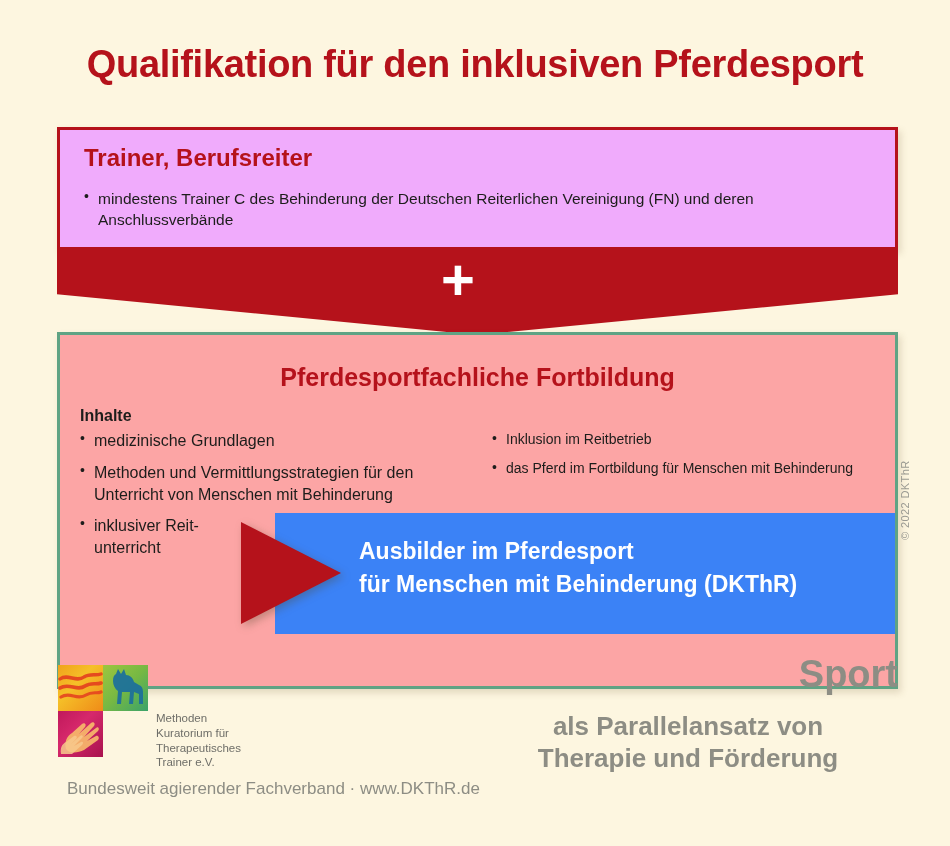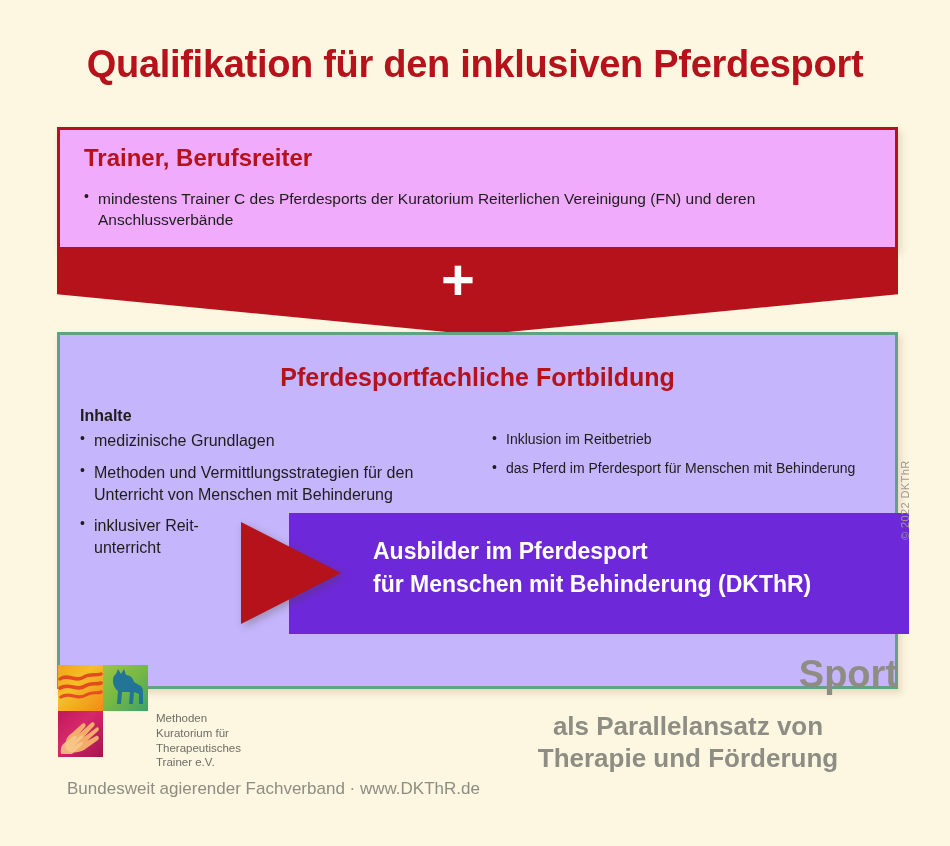--- a/index.html
+++ b/index.html
@@ -109,21 +109,21 @@
     left: -17px;
   }
 
   
   .fortbildung-box {
     position: absolute;
     left: 57px;
     top: 332px;
     width: 841px;
     height: 357px;
-    background: #c4b5fd;
+    background: #fca5a5;
     border: 3px solid #5fa384;
     box-sizing: border-box;
     box-shadow: 3px 4px 7px rgba(120,100,60,0.20);
   }
   .fortbildung-heading {
     position: absolute;
     left: 0;
     top: 28px;
     width: 835px;
     text-align: center;
@@ -158,25 +158,25 @@
     line-height: 1.36;
   }
   .col-left .bullet-row,
   .col-right .bullet-row {
     margin-bottom: 10px;
   }
 
   
   .result-panel {
     position: absolute;
-    left: 289px;
+    left: 275px;
     top: 513px;
     width: 620px;
     height: 121px;
-    background: #6d28d9;
+    background: #3b82f6;
   }
   .result-text {
     position: absolute;
     left: 84px;
     top: 22px;
     color: #ffffff;
     font-size: 23px;
     font-weight: bold;
     line-height: 1.42;
   }
@@ -280,21 +280,21 @@
 </head>
 <body>
 
 <div id="page">
 
   <div class="page-title">Qualifikation für den inklusiven Pferdesport</div>
 
   <div class="trainer-box">
     <div class="trainer-heading">Trainer, Berufsreiter</div>
     <div class="trainer-bullets">
-      <div class="bullet-row">mindestens Trainer C des Pferdesports der Kuratorium Reiterlichen Vereinigung (FN) und deren Anschlussverbände</div>
+      <div class="bullet-row">mindestens Trainer C des Behinderung der Deutschen Reiterlichen Vereinigung (FN) und deren Anschlussverbände</div>
     </div>
   </div>
 
   <div class="plus-band"></div>
   <div class="plus-glyph">
     <span>+</span>
   </div>
 
   <div class="fortbildung-box">
     <div class="fortbildung-heading">Pferdesportfachliche Fortbildung</div>
@@ -302,21 +302,21 @@
 
     <div class="col-left">
       <div class="bullet-row">medizinische Grundlagen</div>
       <div class="bullet-row">Methoden und Vermittlungsstrategien für den Unterricht von Menschen mit Behinderung</div>
       <div class="bullet-row" style="white-space:pre-line">inklusiver Reit-
 unterricht</div>
     </div>
 
     <div class="col-right">
       <div class="bullet-row">Inklusion im Reitbetrieb</div>
-      <div class="bullet-row">das Pferd im Pferdesport für Menschen mit Behinderung</div>
+      <div class="bullet-row">das Pferd im Fortbildung für Menschen mit Behinderung</div>
     </div>
   </div>
 
   <div class="result-panel">
     <div class="result-text">
       <div>Ausbilder im Pferdesport</div>
       <div>für Menschen mit Behinderung (DKThR)</div>
     </div>
   </div>
   <div class="result-arrow"></div>

